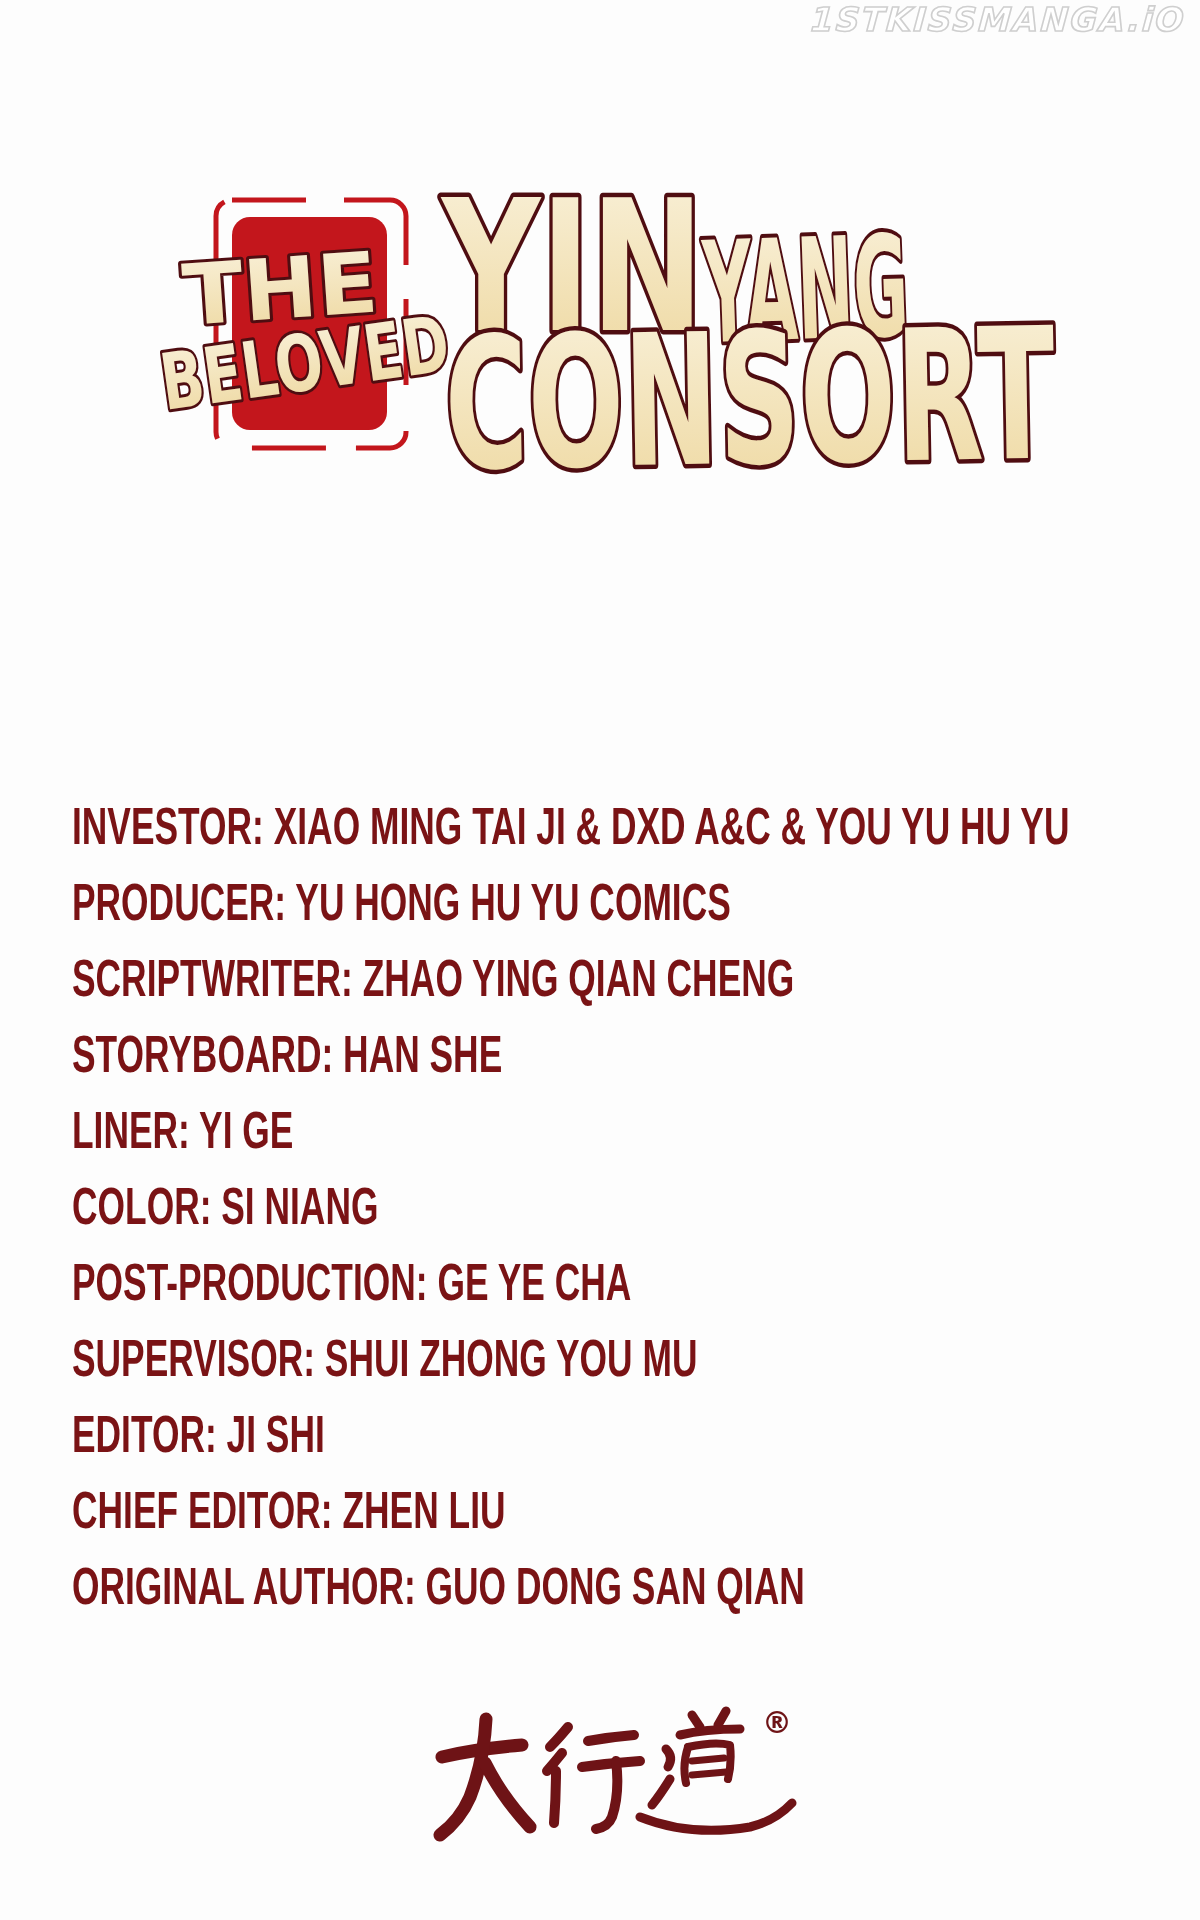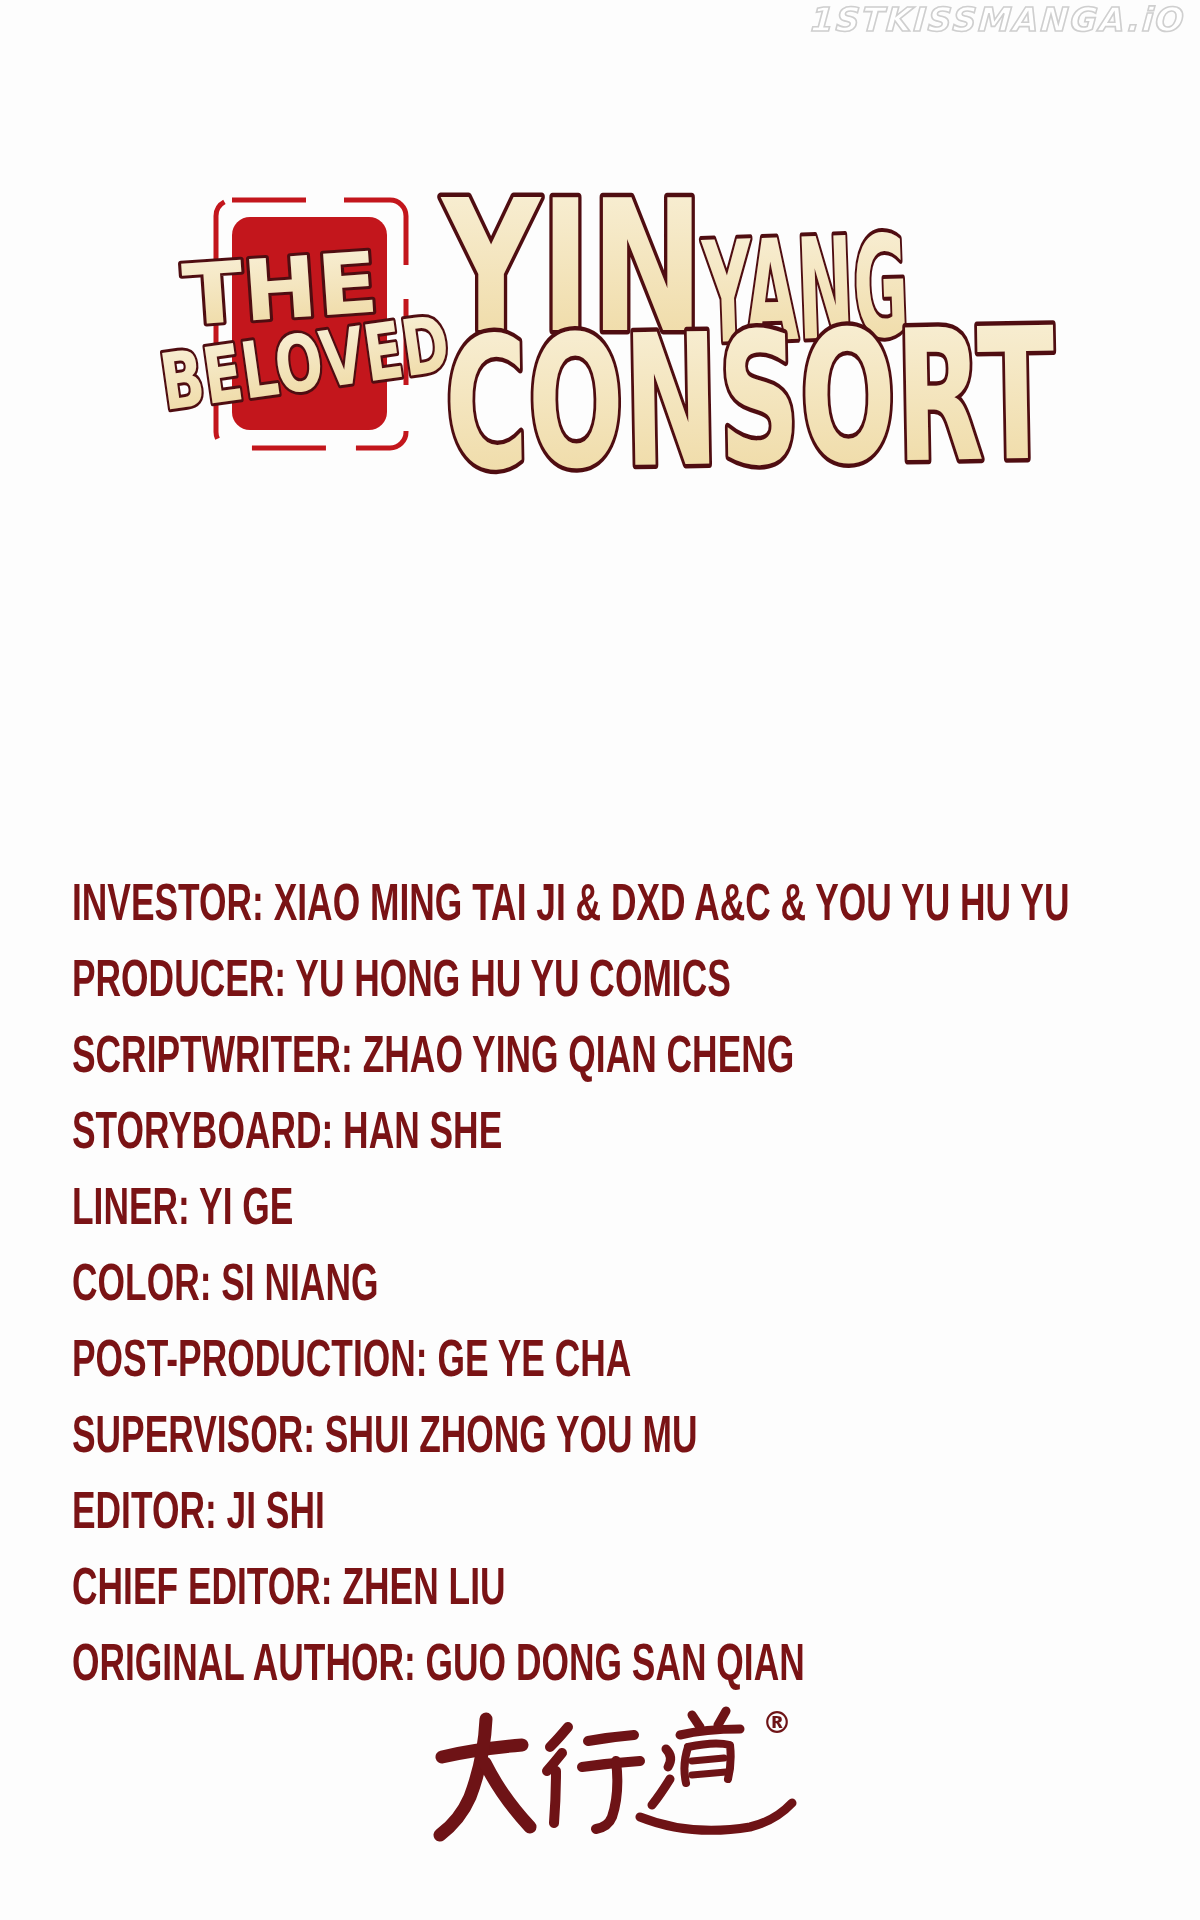--- a/index.html
+++ b/index.html
@@ -45,21 +45,21 @@
     font-family: "DejaVu Sans", sans-serif;
     font-weight: bold;
     paint-order: stroke fill;
     stroke-linejoin: round;
   }
 
   
   .credits {
     position: absolute;
     left: 72px;
-    top: 864px;
+    top: 788px;
     width: 1120px;
   }
   .credit-line {
     display: block;
     height: 76px;
     line-height: 76px;
     font-family: "Liberation Sans", sans-serif;
     font-weight: 700;
     font-size: 52px;
     color: #7a1315;

